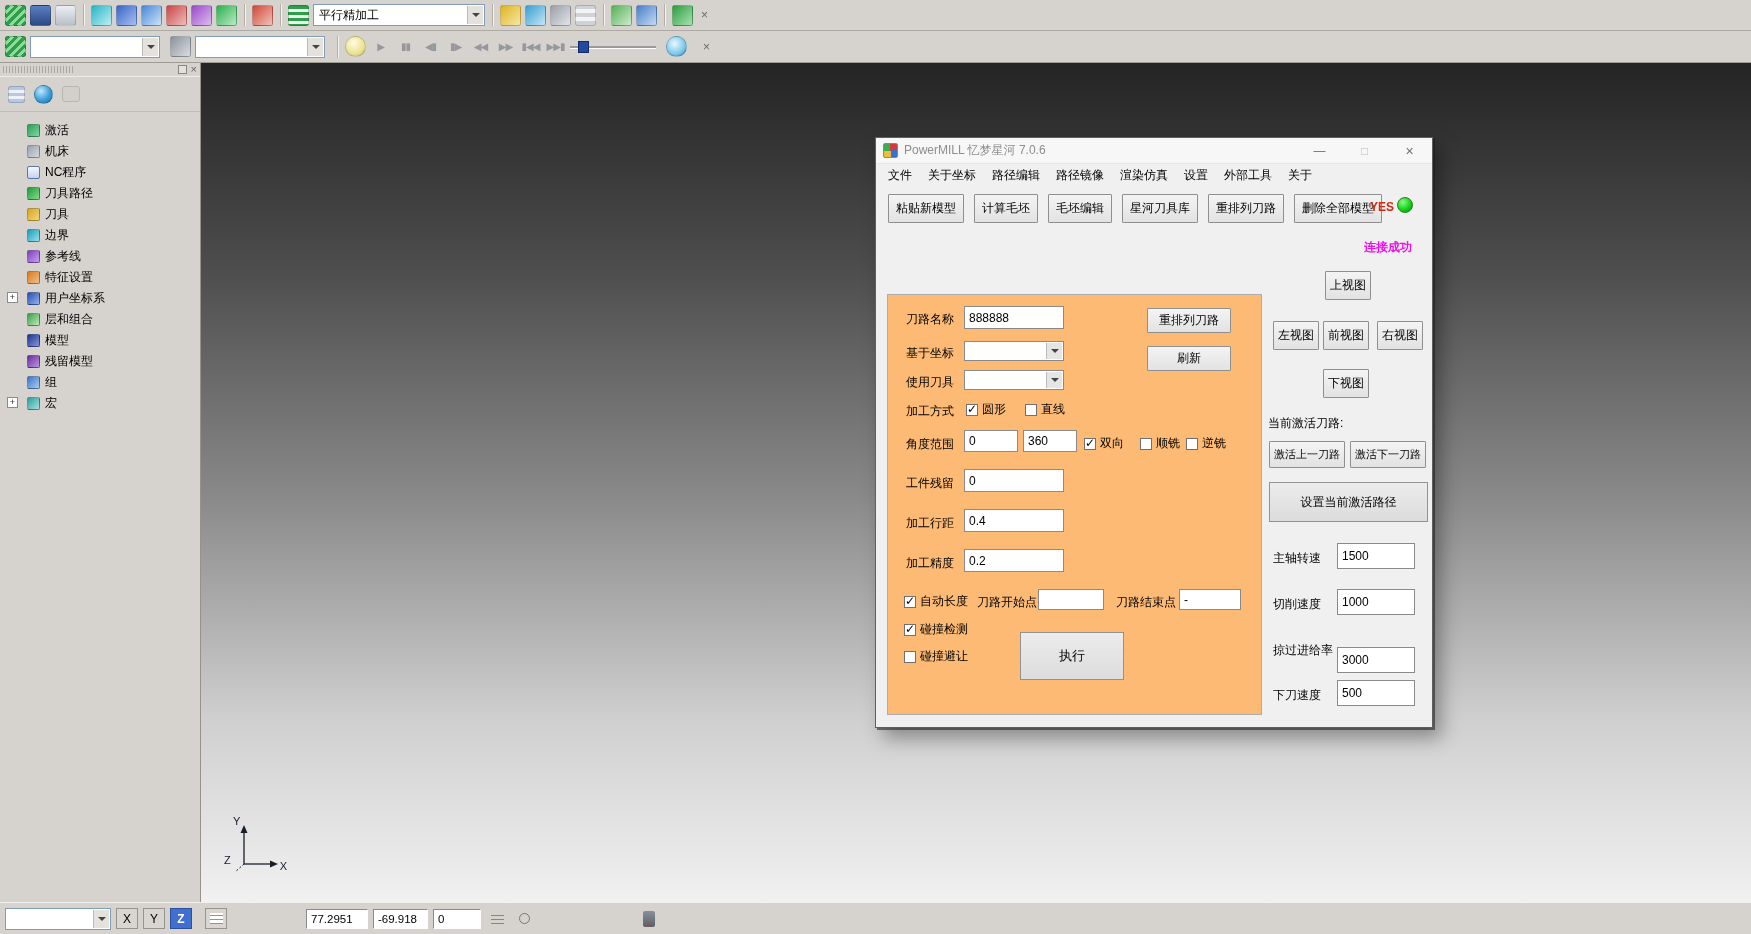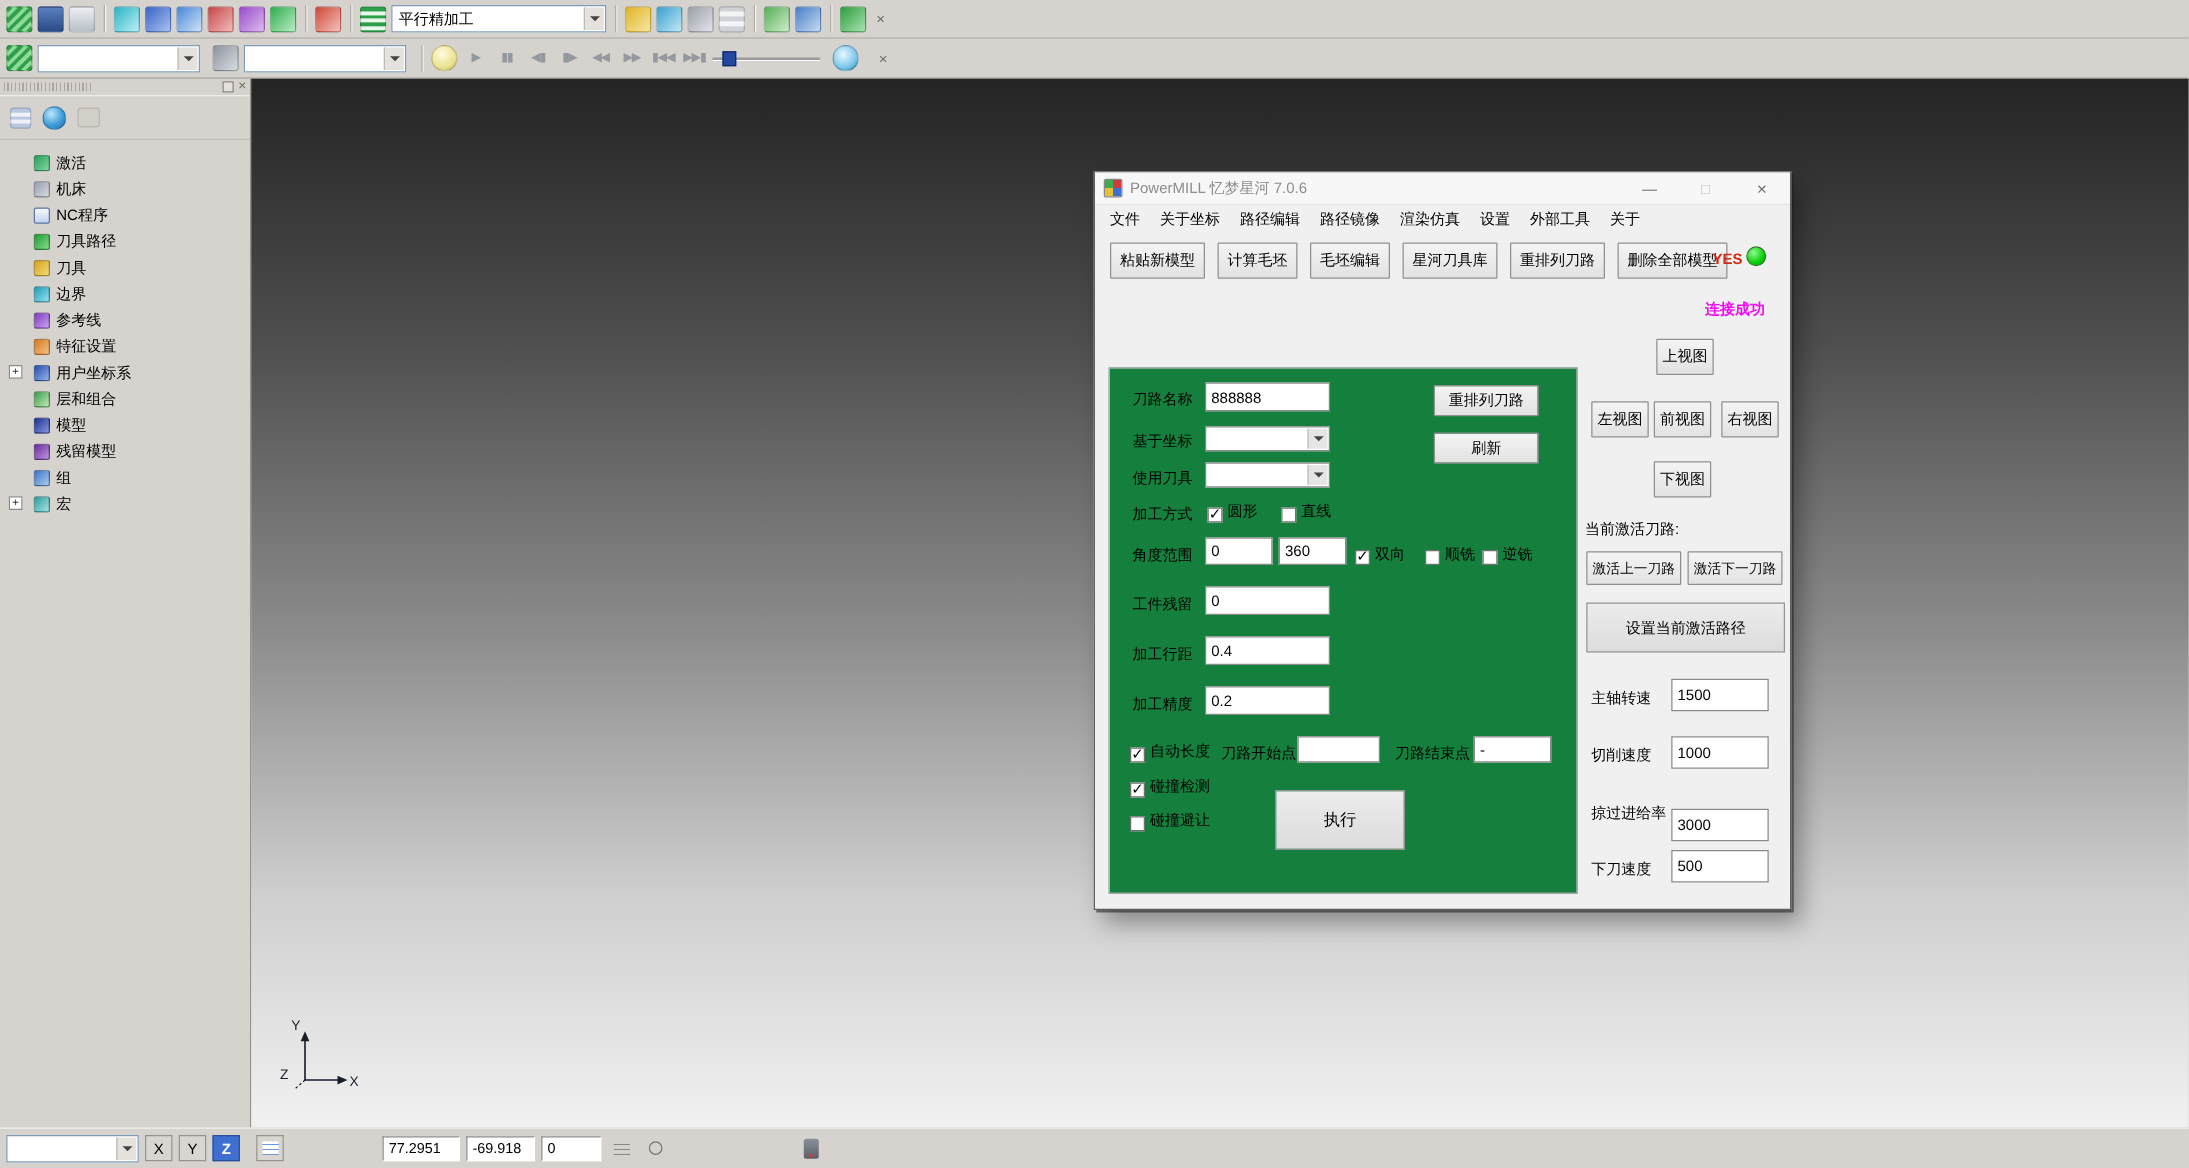--- a/index.html
+++ b/index.html
@@ -70,27 +70,27 @@
   .btnrow1{top:56px}
   .btnrow2{top:97px}
   .btnrow2 .btn{padding:4px 6px}
   .yes{position:absolute;left:494px;top:62px;color:#d02a10;font-weight:bold;font-size:12px}
   .led{position:absolute;left:521px;top:59px;width:16px;height:16px;border-radius:50%;border:1px solid #2c7a2c;
     background:radial-gradient(circle at 35% 30%,#8cf98c,#0ccf0c 60%,#089308)}
   .connect{position:absolute;left:488px;top:101px;color:#f00cf0;font-weight:bold;font-size:12px}
   .tabs{position:absolute;left:11px;top:133px;display:flex;align-items:flex-end;z-index:3}
   .tab{height:20px;padding:3px 7px 0;font-size:12px;border:1px solid #b0b0b0;border-bottom:none;background:#e7e7e7;margin-right:1px}
   .tab.active{height:23px;background:#f4f4f4;border-color:#9a9a9a;padding-top:5px}
-  .panel{position:absolute;left:11px;top:156px;width:375px;height:421px;border:1px solid #adadad;background:#15803d;z-index:1}
+  .panel{position:absolute;left:11px;top:156px;width:375px;height:421px;border:1px solid #adadad;background:#fdba74;z-index:1}
   .flabel{position:absolute;font-size:12px;white-space:nowrap}
   .inp{position:absolute;height:23px;border:1px solid #8a8a8a;background:#fff;font-size:12px;padding:2px 4px;font-family:inherit}
   .cmb{position:absolute;height:20px;border:1px solid #8a8a8a;background:#fff}
   .cmb .arrow{position:absolute;right:1px;top:1px;bottom:1px;width:16px;background:#e5e5e5;border-left:1px solid #bbb;display:flex;align-items:center;justify-content:center}
   .cmb .arrow::after{content:"";border:4px solid transparent;border-top-color:#444;margin-top:4px}
-  .cbrow{position:absolute;display:flex;align-items:flex-end;gap:4px;font-size:12px;white-space:nowrap}
+  .cbrow{position:absolute;display:flex;align-items:center;gap:4px;font-size:12px;white-space:nowrap}
   .cb{width:12px;height:12px;border:1px solid #707070;background:#fff;display:inline-block;position:relative;flex:none}
   .cb.on::after{content:"✓";position:absolute;left:0;top:-3px;font-size:12px;color:#000}
   .bigbtn{background:linear-gradient(#ececec,#dcdcdc);border:1px solid #929292;font-size:13px;font-family:Liberation Mono, monospace}
   .vbtn{position:absolute;padding:5px 4px;font-size:12px}
   .sp-label{position:absolute;font-size:12px;white-space:nowrap}
   .sp-inp{position:absolute;left:461px;width:78px;height:26px}
 </style>
 </head>
 <body>
 

